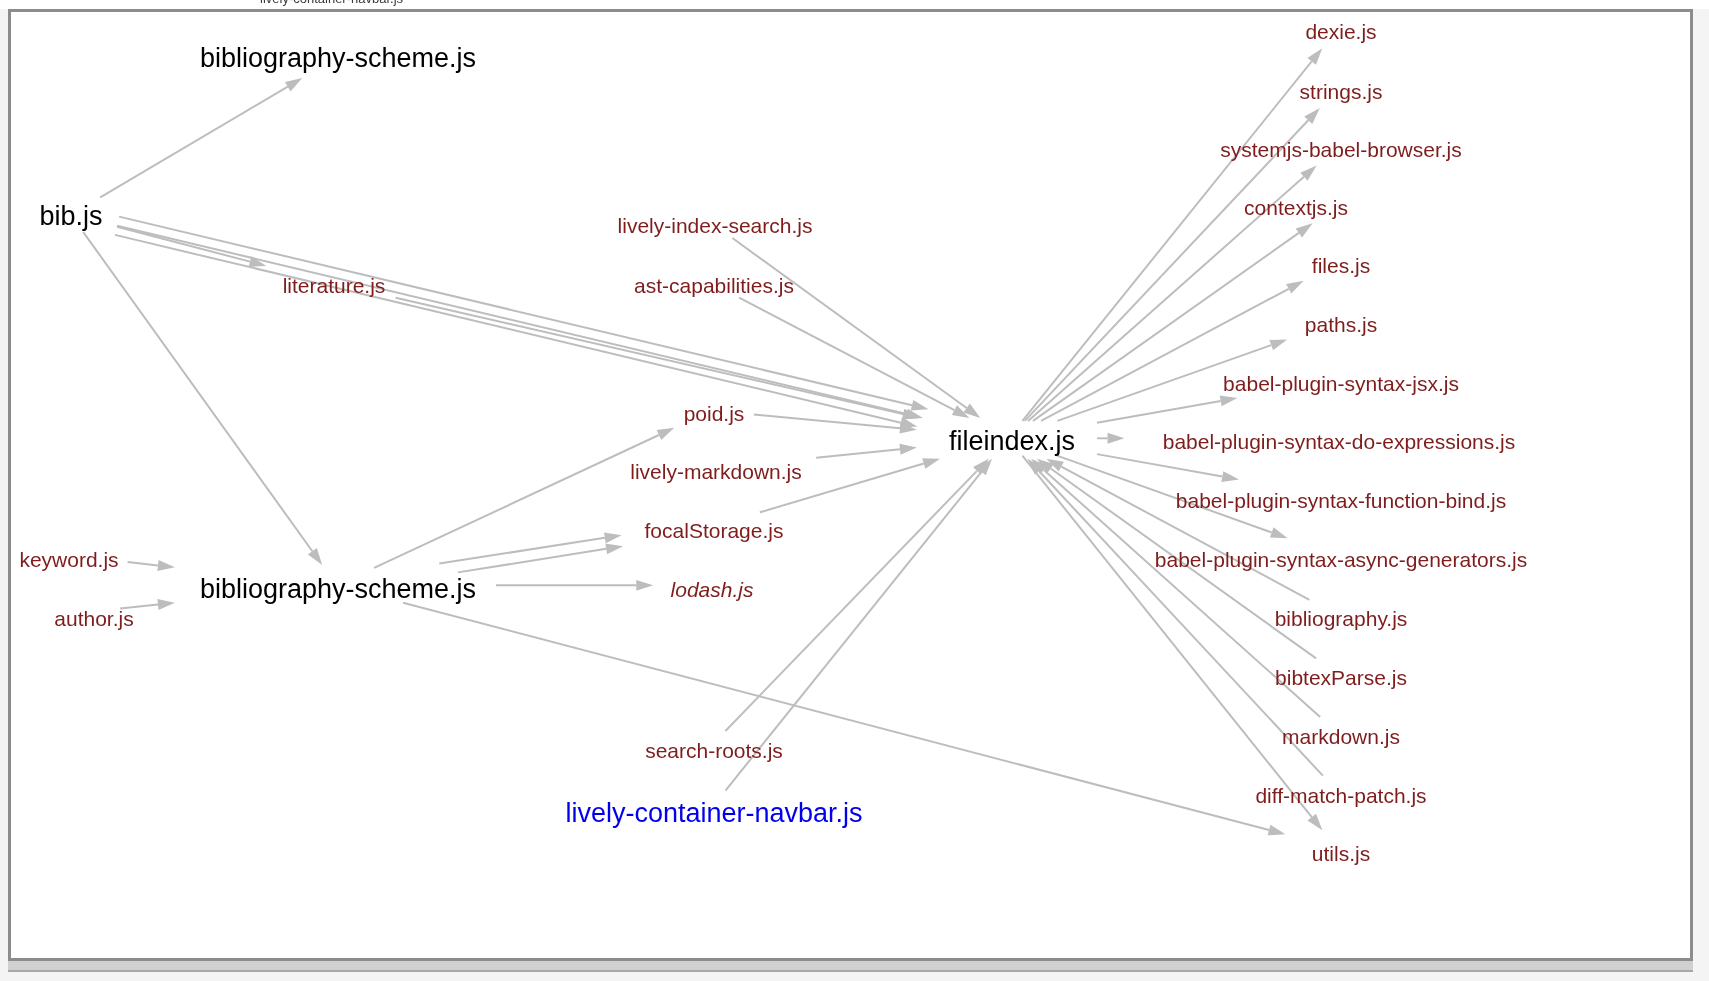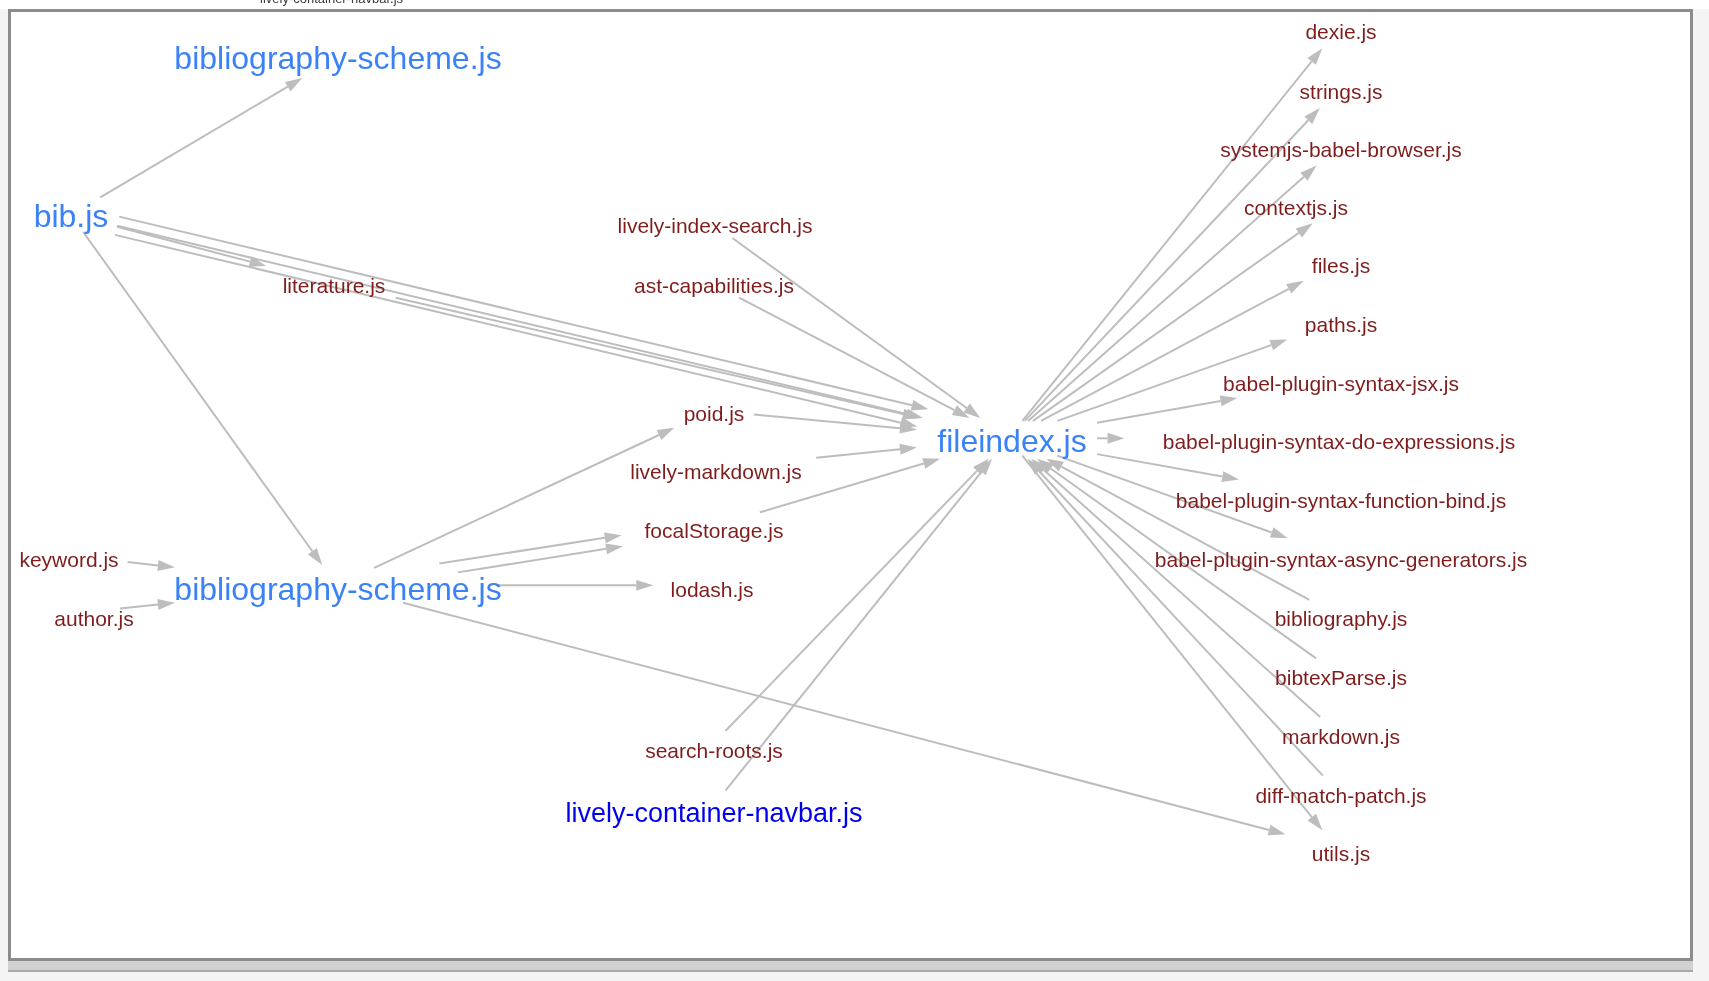--- a/index.html
+++ b/index.html
@@ -50,22 +50,22 @@
     display: block;
   }
   .node-label {
     position: absolute;
     white-space: nowrap;
     transform: translate(-50%, -50%);
     line-height: 1;
     user-select: none;
   }
   .node-primary {
-    color: #3b82f6;
-    font-size: 32px;
+    color: #000000;
+    font-size: 27px;
   }
   .node-secondary {
     color: #7f1d1d;
     font-size: 21px;
   }
   .node-highlight {
     color: #0000ee;
     font-size: 27px;
   }
   #bottom-bar {
@@ -169,21 +169,21 @@
         <div class="node-label node-secondary" style="left: 323px; top: 273px;">literature.js</div>
         <div class="node-label node-secondary" style="left: 704px; top: 213px;">lively-index-search.js</div>
         <div class="node-label node-secondary" style="left: 703px; top: 273px;">ast-capabilities.js</div>
         <div class="node-label node-secondary" style="left: 703px; top: 401px; text-align: center;">poid.js</div>
         <div class="node-label node-secondary" style="left: 705px; top: 459px;">lively-markdown.js</div>
         <div class="node-label node-secondary" style="left: 703px; top: 518px;">focalStorage.js</div>
         <div class="node-label node-primary" style="left: 1001px; top: 429px;">fileindex.js</div>
         <div class="node-label node-secondary" style="left: 58px; top: 547px;">keyword.js</div>
         <div class="node-label node-secondary" style="left: 56px; top: 606px; margin-left: 27px;">author.js</div>
         <div class="node-label node-primary" style="left: 327px; top: 577px;">bibliography-scheme.js</div>
-        <div class="node-label node-secondary" style="left: 701px; top: 577px;">lodash.js</div>
+        <div class="node-label node-secondary" style="left: 701px; top: 577px; font-style: italic;">lodash.js</div>
         <div class="node-label node-secondary" style="left: 703px; top: 738px;">search-roots.js</div>
         <div class="node-label node-highlight" style="left: 703px; top: 801px;">lively-container-navbar.js</div>
         <div class="node-label node-secondary" style="left: 1330px; top: 19px;">dexie.js</div>
         <div class="node-label node-secondary" style="left: 1330px; top: 79px;">strings.js</div>
         <div class="node-label node-secondary" style="left: 1330px; top: 137px;">systemjs-babel-browser.js</div>
         <div class="node-label node-secondary" style="left: 1285px; top: 195px;">contextjs.js</div>
         <div class="node-label node-secondary" style="left: 1330px; top: 253px;">files.js</div>
         <div class="node-label node-secondary" style="left: 1330px; top: 312px;">paths.js</div>
         <div class="node-label node-secondary" style="left: 1330px; top: 371px;">babel-plugin-syntax-jsx.js</div>
         <div class="node-label node-secondary" style="left: 1328px; top: 429px;">babel-plugin-syntax-do-expressions.js</div>

